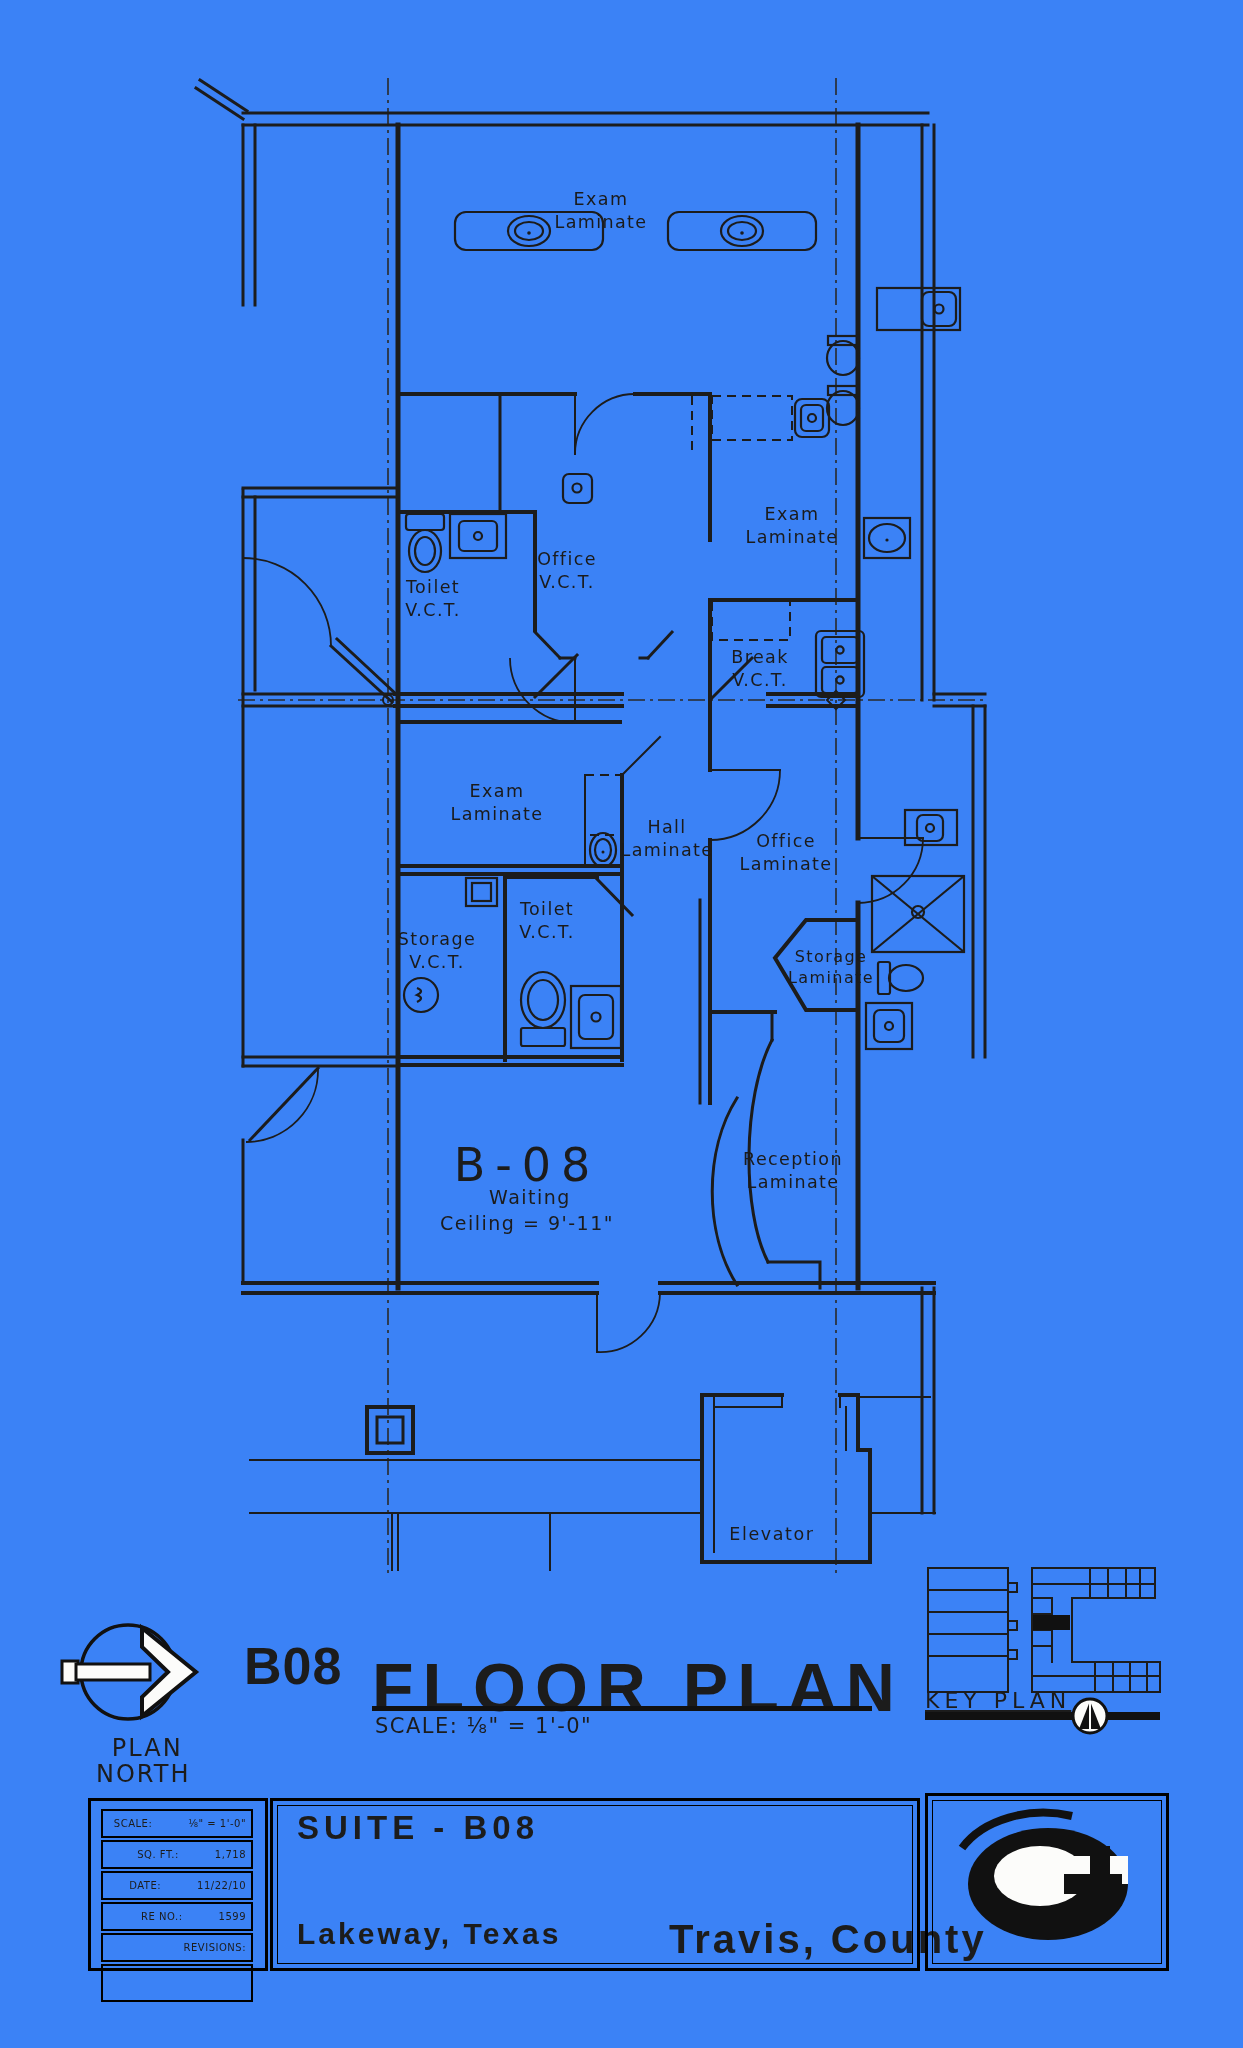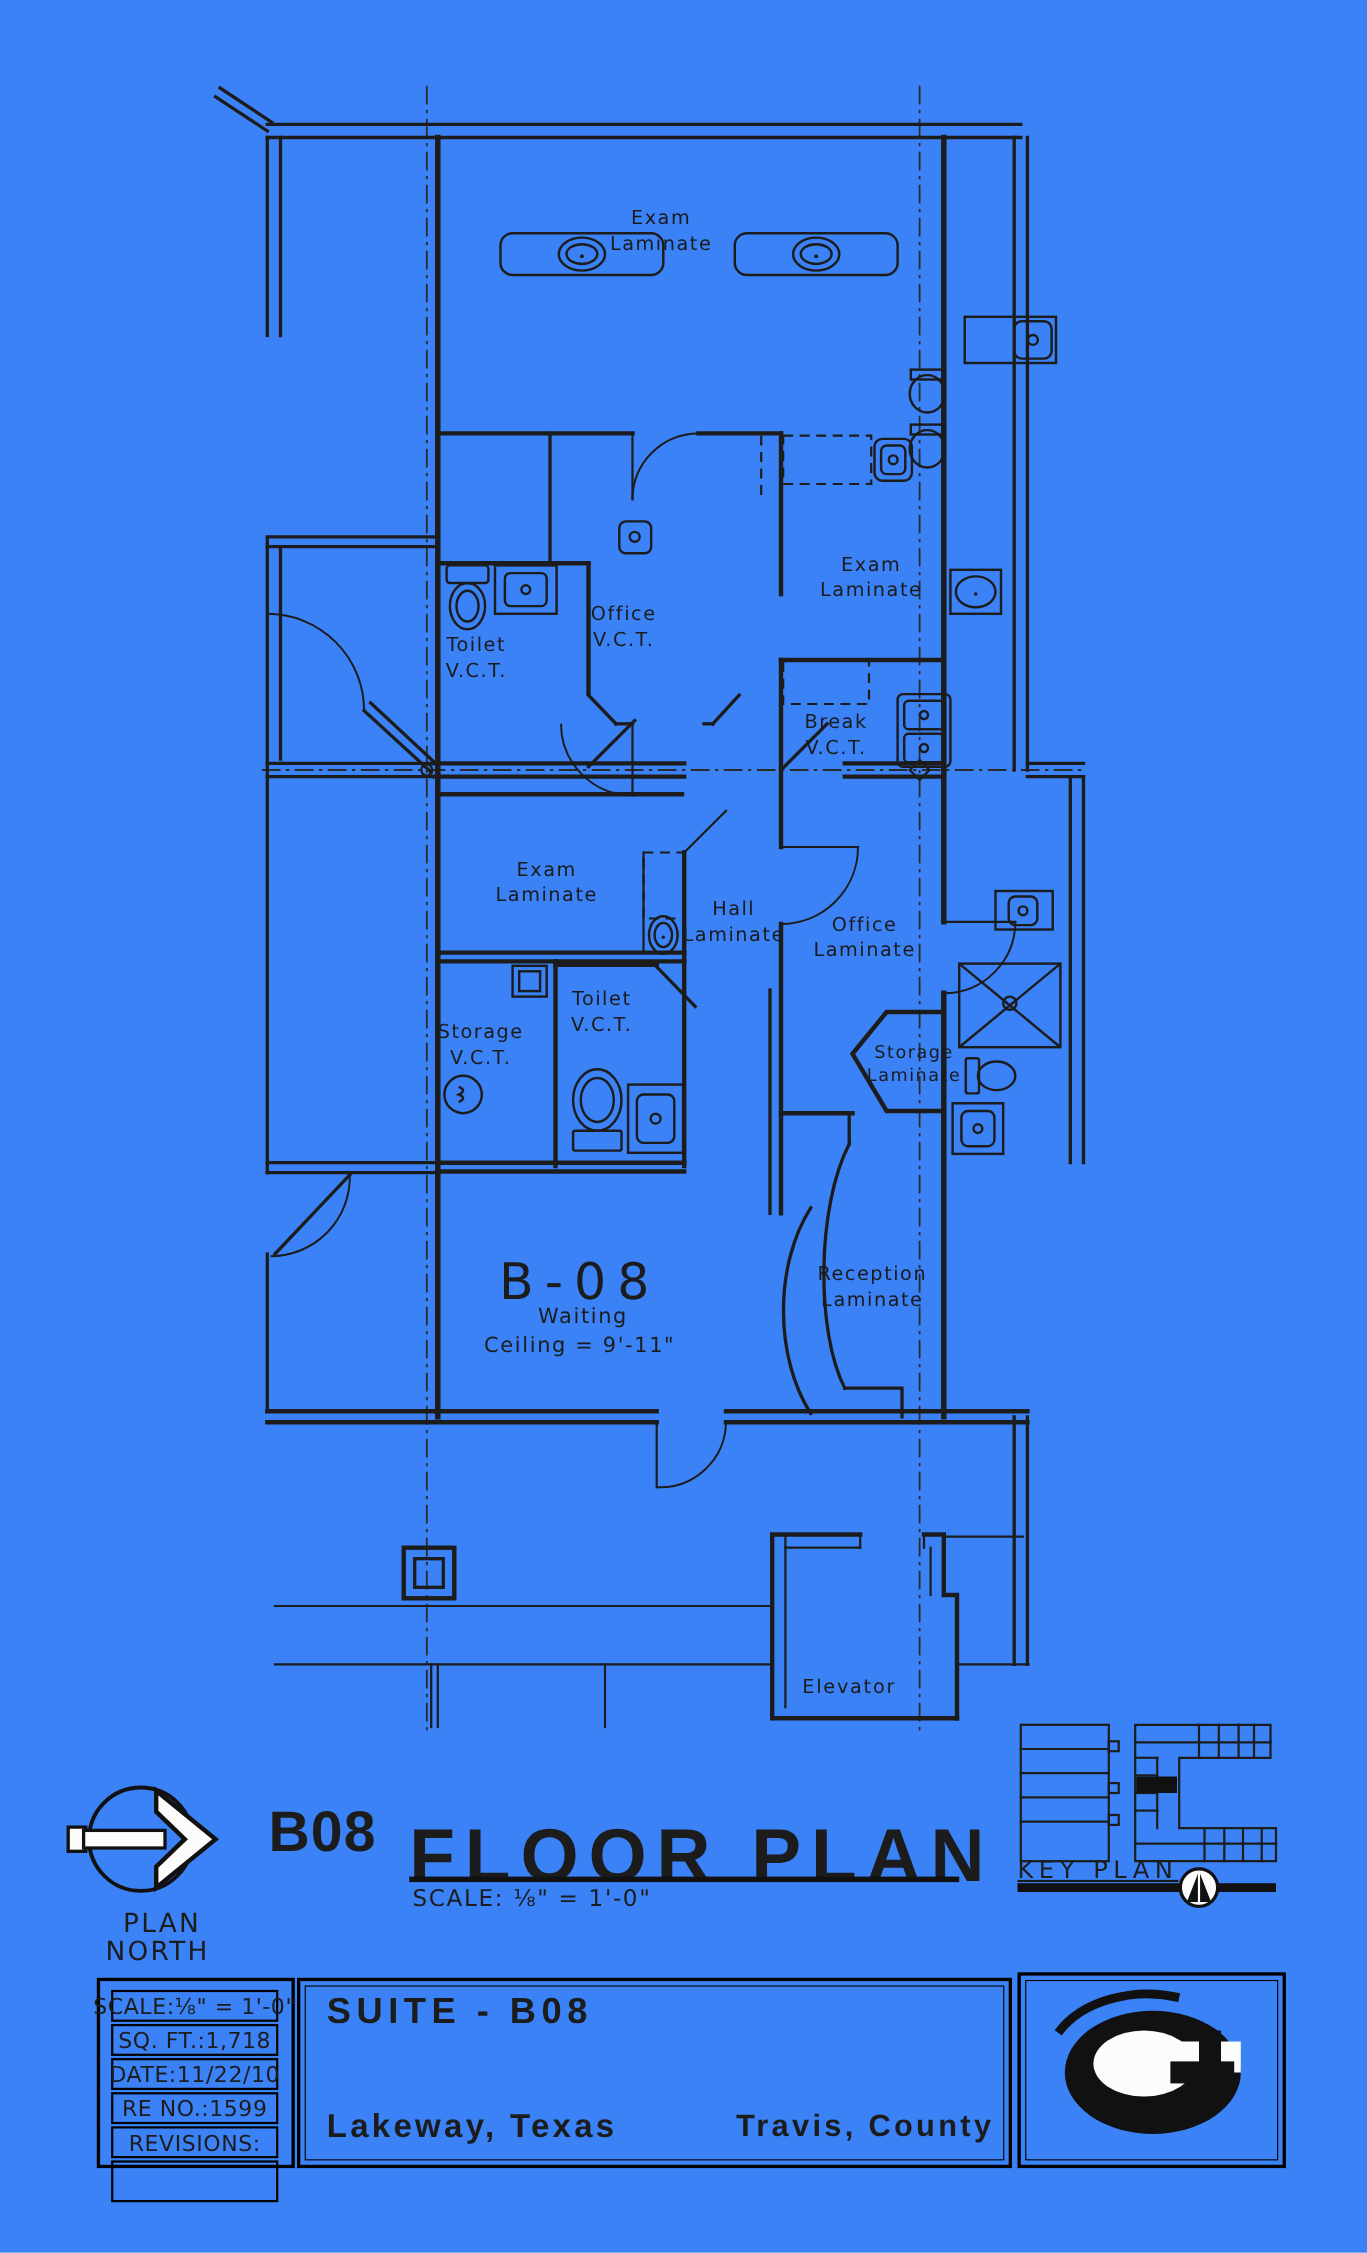--- a/index.html
+++ b/index.html
@@ -35,31 +35,31 @@
   .sheet-scale{position:absolute;z-index:2;font-size:21px;letter-spacing:1.5px;white-space:nowrap;}
   .pn-text{position:absolute;z-index:2;font-size:24px;letter-spacing:2px;line-height:1.1;text-align:center;}
   .kp-text{position:absolute;z-index:2;font-size:22px;letter-spacing:5px;white-space:nowrap;text-decoration:underline;}
   .elev{position:absolute;z-index:2;transform:translateX(-50%);font-size:17.5px;letter-spacing:1.6px;}
 
   
   .tbox{position:absolute;z-index:2;border:3px solid #000;background:transparent;}
   .tbox .inner{position:absolute;inset:4px;border:1.5px solid #000;}
   .tb-rows{position:absolute;left:10px;top:8px;width:152px;}
   .tb-row{border:2px solid #000;height:25px;display:flex;align-items:center;
-          justify-content:center;padding:0 5px;margin-bottom:2px;
-          font-size:20px;letter-spacing:0.5px;white-space:nowrap;}
+          justify-content:flex-end;padding:0 5px;margin-bottom:2px;
+          font-size:10px;letter-spacing:0.5px;white-space:nowrap;gap:36px;}
   .tb-row.empty{height:34px;border:2px solid #000;}
   .mid-suite{position:absolute;left:24px;top:8px;font-family:"Liberation Sans",sans-serif;
              font-weight:bold;font-size:33px;letter-spacing:5px;white-space:nowrap;}
   .mid-proj{position:absolute;left:22px;top:40px;font-family:"Liberation Sans",sans-serif;
             font-weight:bold;font-size:64px;letter-spacing:3px;word-spacing:34px;white-space:nowrap;}
   .mid-city{position:absolute;left:24px;top:116px;font-family:"Liberation Sans",sans-serif;
             font-weight:bold;font-size:30px;letter-spacing:3px;white-space:nowrap;}
   .mid-county{position:absolute;left:396px;top:116px;font-family:"Liberation Sans",sans-serif;
-              font-weight:bold;font-size:28px;letter-spacing:3px;white-space:nowrap;}
+              font-weight:bold;font-size:40px;letter-spacing:3px;white-space:nowrap;}
 </style>
 </head>
 <body>
 
 <div class="sheet">
 
 <svg width="1243" height="2048" viewBox="0 0 1243 2048">
 
   <g>
     <line class="cl" x1="388" y1="78" x2="388" y2="1575"></line>

